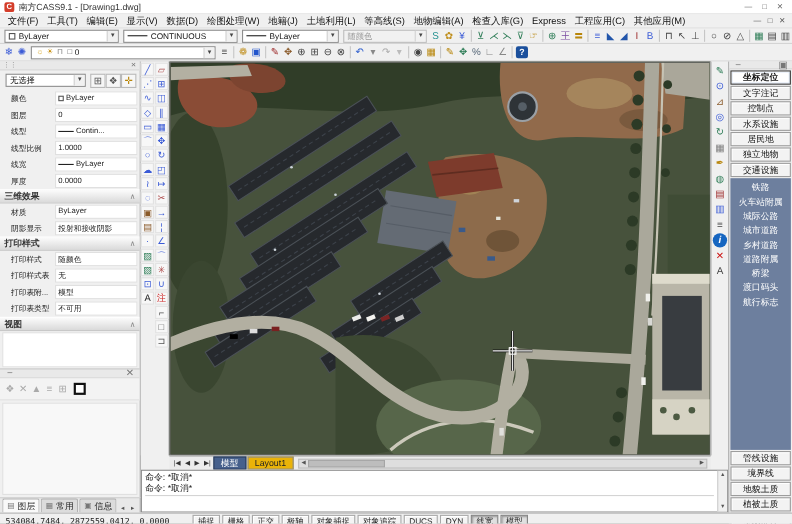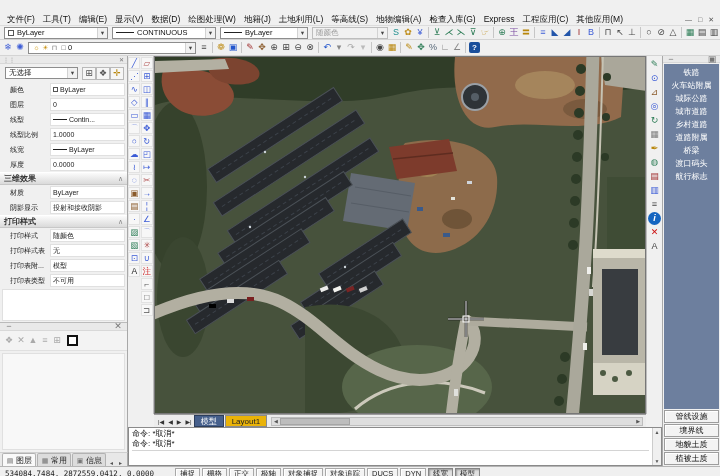--- a/index.html
+++ b/index.html
@@ -89,20 +89,29 @@
 #statusbar{position:absolute;left:0;top:466px;width:720px;height:14px;background:#f0f0f0;border-top:1px solid #b5b5b5;display:flex;align-items:center;padding:0 5px;gap:2px}
 .coords{font-size:7.5px;color:#222;width:168px;white-space:nowrap;overflow:hidden;flex:none;font-family:"DejaVu Sans Mono",monospace}
 .stog{height:11px;padding:0 4px;font-size:7.5px;display:flex;align-items:center;background:#f4f4f4;border:1px solid #a8a8a8;box-shadow:inset 1px 1px 0 #fff;color:#222;white-space:nowrap}
 .stog.pressed{background:#e0e0e0;box-shadow:inset 1px 1px 2px #999;border-color:#858585}
 </style>
 </head>
 <body>
 
 <div id="app">
 
+  <div id="titlebar">
+    <span class="app-logo">C</span>
+    <span class="title-text">南方CASS9.1 - [Drawing1.dwg]</span>
+    <span class="win-controls" id="win-controls">
+        <span class="icon">—</span>
+        <span class="icon">□</span>
+        <span class="icon">✕</span>
+      </span>
+  </div>
 
   <div id="menubar">
     <span class="iconrow" id="menu-items">
         <span class="mi">文件(F)</span>
         <span class="mi">工具(T)</span>
         <span class="mi">编辑(E)</span>
         <span class="mi">显示(V)</span>
         <span class="mi">数据(D)</span>
         <span class="mi">绘图处理(W)</span>
         <span class="mi">地籍(J)</span>
@@ -314,20 +323,24 @@
           <span class="pl">打印表附...</span>
           <span class="pv">
             <span>模型</span>
           </span>
         </div>
         <div class="prow">
           <span class="pl">打印表类型</span>
           <span class="pv">
             <span>不可用</span>
           </span>
+        </div>
+        <div class="sec-hdr">
+          <span>视图</span>
+          <span class="chev">∧</span>
         </div>
         <div class="view-empty"></div>
       </div>
     <div class="p2">
       <div class="pal-hdr" id="p2-hdr">
           <span class="icon">−</span>
           <span class="icon">✕</span>
         </div>
       <div class="p2-tools">
         <span class="iconrow" id="p2-icons">
@@ -550,20 +563,29 @@
       <span class="icon boxed round" style="color: rgb(255, 255, 255); background: rgb(21, 101, 192);">i</span>
       <span class="icon" style="color: rgb(204, 17, 17);">✕</span>
       <span class="icon" style="color: rgb(68, 68, 68);">A</span>
     </div>
 
   <div id="screen-menu">
     <div class="sm-hdr" id="sm-hdr">
         <span class="icon">−</span>
         <span class="icon">▣</span>
       </div>
+    <div id="sm-top" style="display:flex;flex-direction:column;gap:1px;padding-top:1px">
+        <div class="sm-btn home">坐标定位</div>
+        <div class="sm-btn">文字注记</div>
+        <div class="sm-btn">控制点</div>
+        <div class="sm-btn">水系设施</div>
+        <div class="sm-btn">居民地</div>
+        <div class="sm-btn">独立地物</div>
+        <div class="sm-btn">交通设施</div>
+      </div>
     <div class="sm-sub" id="sm-sub">
         <div class="sm-sub-item">铁路</div>
         <div class="sm-sub-item">火车站附属</div>
         <div class="sm-sub-item">城际公路</div>
         <div class="sm-sub-item">城市道路</div>
         <div class="sm-sub-item">乡村道路</div>
         <div class="sm-sub-item">道路附属</div>
         <div class="sm-sub-item">桥梁</div>
         <div class="sm-sub-item">渡口码头</div>
         <div class="sm-sub-item">航行标志</div>

